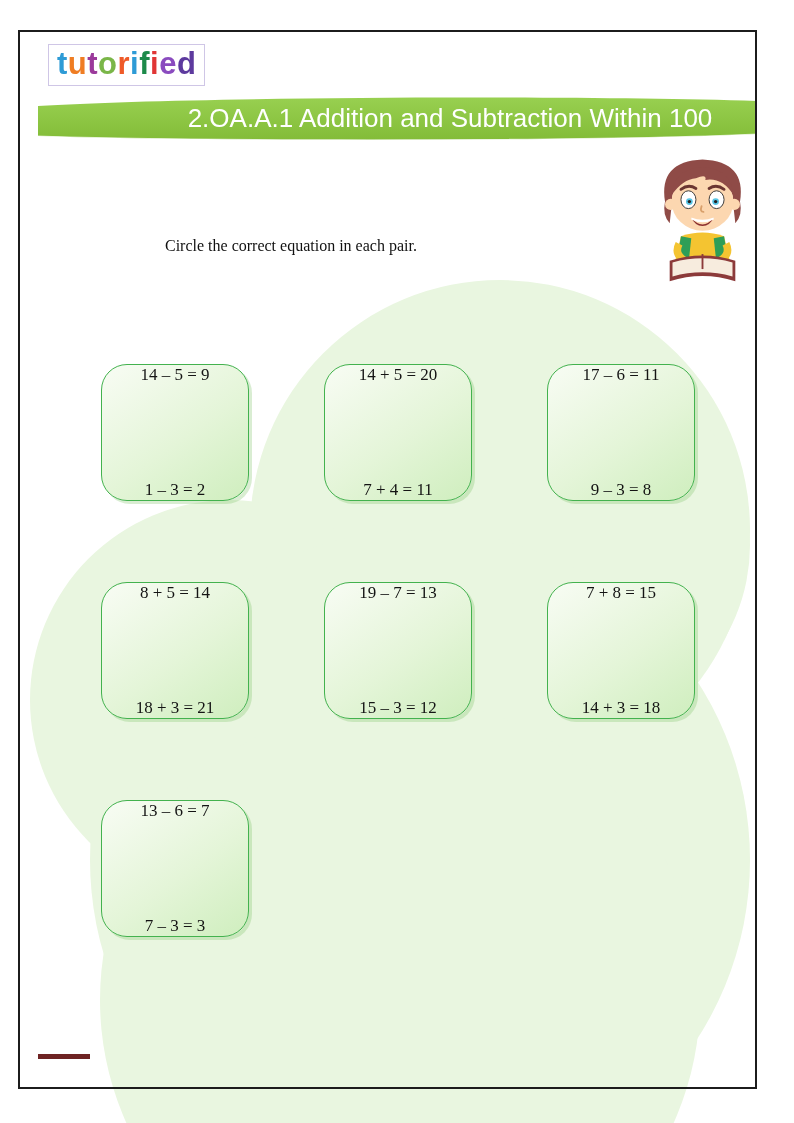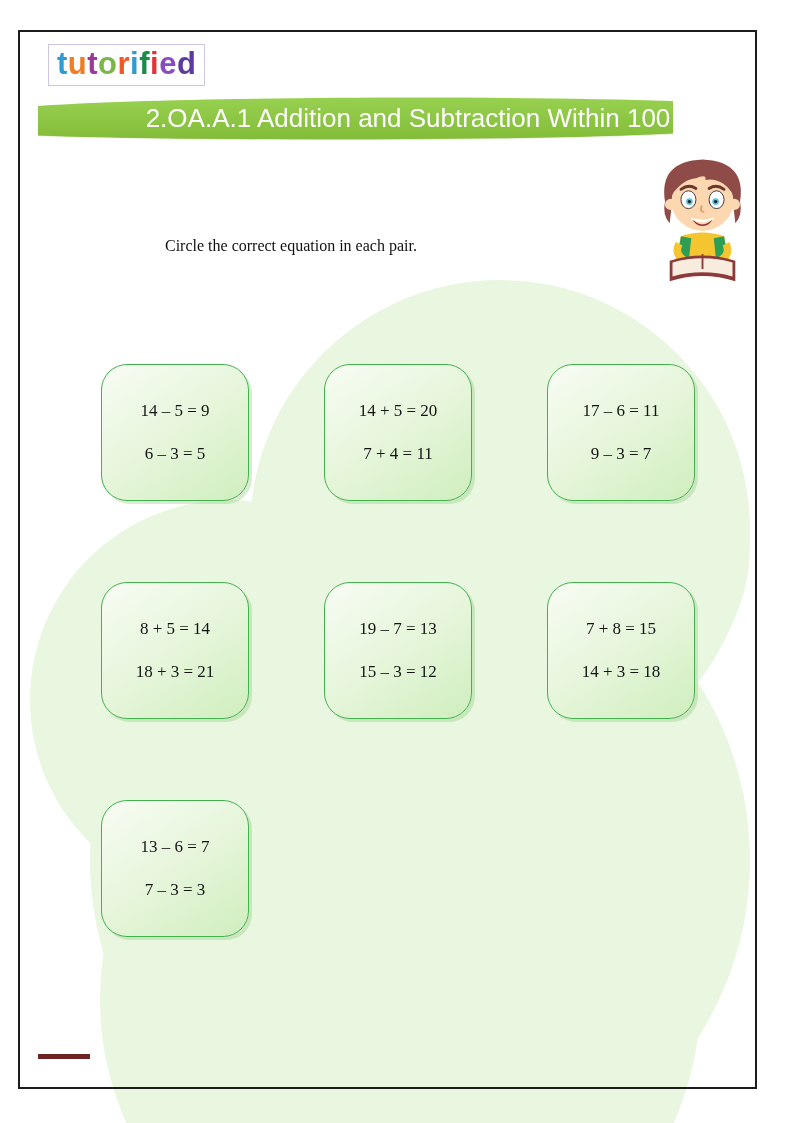--- a/index.html
+++ b/index.html
@@ -20,40 +20,40 @@
 
   .content { position:absolute; inset:0; z-index:2; }
 
   
   .logo-box { position:absolute; left:48px; top:44px; padding:2px 8px 4px 8px;
               border:1px solid #cfc6e6; background:#fff;
               font-family:"Liberation Sans", sans-serif; font-weight:bold;
               font-size:31px; letter-spacing:0.5px; line-height:1.1; }
 
   
-  .banner { position:absolute; left:38px; top:95px; width:635px; height:47px; }
+  .banner { position:absolute; left:38px; top:95px; width:719px; height:47px; }
   .banner svg { position:absolute; inset:0; width:100%; height:100%; }
   .banner-title { position:absolute; inset:0; display:flex; align-items:center; justify-content:center;
                   padding-left:105px; color:#ffffff; font-family:"Liberation Sans", sans-serif;
                   font-size:26px; white-space:nowrap; }
 
   .standard-line { position:absolute; left:46px; top:153px; font-size:12.5px; color:#1d1d1d; }
 
   .instruction { position:absolute; left:165px; top:237px; font-size:16px; color:#111; }
 
   .boy { position:absolute; left:640px; top:150px; width:125px; height:150px; }
 
   
   .cards { position:absolute; left:101px; top:364px; display:grid;
            grid-template-columns:148px 148px 148px; grid-auto-rows:137px;
            column-gap:75px; row-gap:81px; }
   .card { border:1.4px solid #43b24e; border-radius:26px;
           background:linear-gradient(145deg, #f8fcf4 0%, #e4f5d8 55%, #cfeebe 100%);
           box-shadow:3px 3px 0 rgba(130,195,105,0.30);
-          display:flex; flex-direction:column; align-items:center; justify-content:center;
+          display:flex; flex-direction:column; align-items:center; justify-content:space-between;
           gap:23px; }
   .eq { font-size:17px; color:#141414; white-space:nowrap; }
 
   
   .footer-rule { position:absolute; left:38px; top:1054px; width:52px; height:5px; }
 </style>
 </head>
 <body>
 
 <div class="page">
@@ -112,29 +112,29 @@
       <path d="M30 118 Q65 107 100 118 L100 140 Q65 129 30 140Z" fill="#8c3a3a"></path>
       <path d="M33 120 Q65 111 97 120 L97 135 Q65 126 33 135Z" fill="#f7ecde"></path>
       <path d="M65 111 L65 127" stroke="#8c3a3a" stroke-width="2"></path>
     </svg>
 
     <div class="instruction">Circle the correct equation in each pair.</div>
 
     <div class="cards">
       <div class="card">
         <div class="eq">14 – 5 = 9</div>
-        <div class="eq">6 – 3 = 5</div>
+        <div class="eq">1 – 3 = 2</div>
       </div>
       <div class="card">
         <div class="eq">14 + 5 = 20</div>
         <div class="eq">7 + 4 = 11</div>
       </div>
       <div class="card">
         <div class="eq">17 – 6 = 11</div>
-        <div class="eq">9 – 3 = 7</div>
+        <div class="eq">9 – 3 = 8</div>
       </div>
       <div class="card">
         <div class="eq">8 + 5 = 14</div>
         <div class="eq">18 + 3 = 21</div>
       </div>
       <div class="card">
         <div class="eq">19 – 7 = 13</div>
         <div class="eq">15 – 3 = 12</div>
       </div>
       <div class="card">

